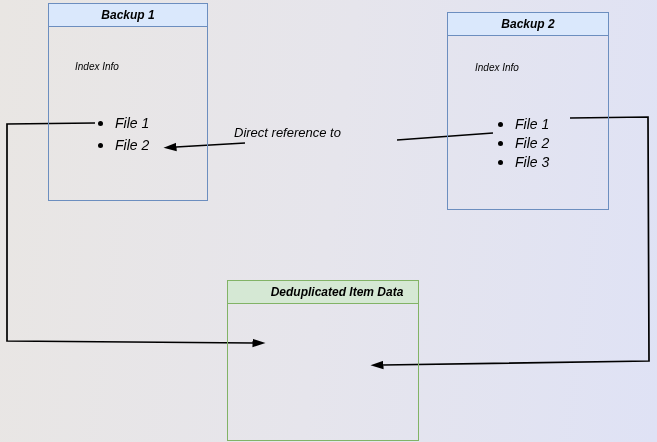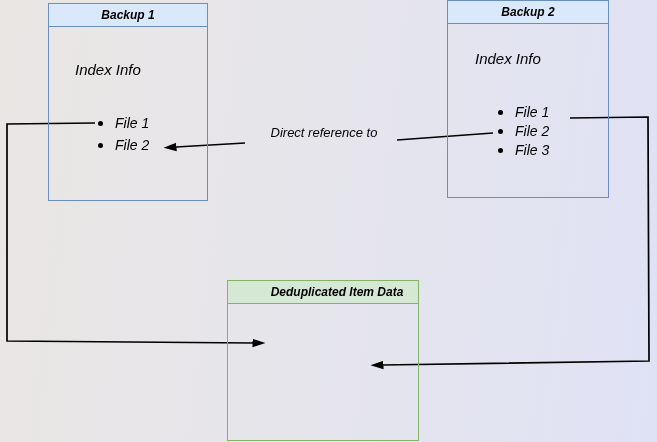--- a/index.html
+++ b/index.html
@@ -35,25 +35,25 @@
     height: 22px;
     line-height: 22px;
     text-align: center;
     font-weight: bold;
     font-size: 12px;
     white-space: nowrap;
   }
   .blue  .box-header { background: var(--blue-fill, #dae8fc);  border-bottom: 1.5px solid var(--blue-border, #6c8ebf); }
   .green .box-header { background: var(--green-fill, #d5e8d4); border-bottom: 1.5px solid var(--green-border, #82b366); padding-left: 28px; }
   #backup1 { left: 48px;  top: 3px;   width: 160px; height: 198px; }
-  #backup2 { left: 447px; top: 0;   width: 162px; height: 198px; }
+  #backup2 { left: 447px; top: 12px;   width: 162px; height: 198px; }
   #dedup   { left: 227px; top: 280px; width: 192px; height: 161px; }
   .subtitle {
     position: absolute;
-    font-size: 15px;
+    font-size: 10px;
     white-space: nowrap;
   }
   #backup1 .subtitle { left: 26px; top: 57px; }
   #backup2 .subtitle { left: 27px; top: 49px; }
   ul.files {
     position: absolute;
     list-style: none;
     margin: 0; padding: 0;
     font-size: 14px;
   }
@@ -67,21 +67,20 @@
     width: 5px; height: 5px;
     border-radius: 50%;
     background: #000;
     margin-right: 12px;
     vertical-align: 2px;
   }
   .edge-label {
     position: absolute;
     left: 234px; top: 124px;
     width: 180px;
-    text-align: center;
     font-size: 13px;
     line-height: 18px;
     white-space: nowrap;
   }
 </style>
 </head>
 <body>
 
 <div class="canvas">
 

